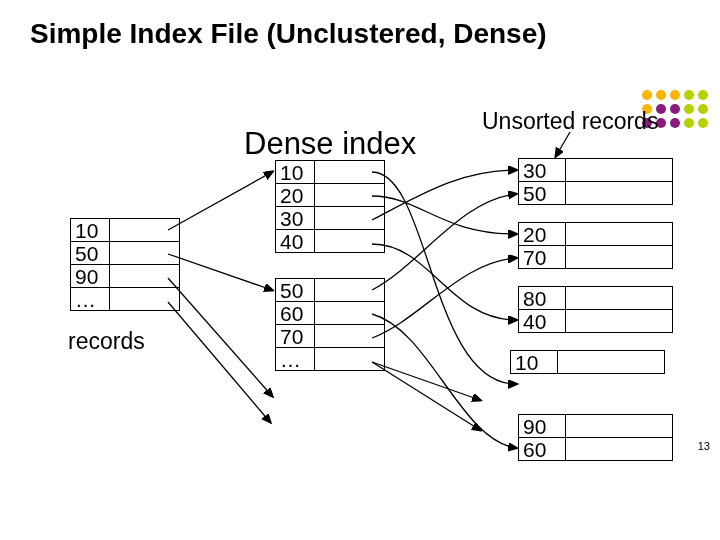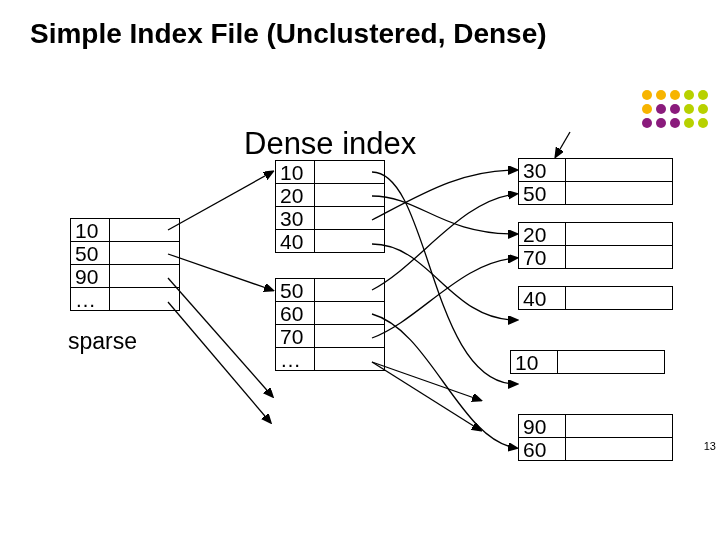--- a/index.html
+++ b/index.html
@@ -2,21 +2,21 @@
 <html><head>
 <meta charset="utf-8">
 <style>
   html,body{margin:0;padding:0;width:720px;height:540px;font-family:Arial,Helvetica,sans-serif;background:#fff;color:#000}
   .slide{position:relative;width:720px;height:464px}
   .title{position:absolute;left:30px;top:18px;font-size:28px;font-weight:700}
   .logo{position:absolute;right:12px;top:90px;display:grid;grid-template-columns:repeat(5,10px);grid-auto-rows:10px;gap:4px}
   .logo span{width:10px;height:10px;border-radius:50%}
   .dense-label{position:absolute;left:244px;top:126px;font-size:31px}
   .unsorted-label{position:absolute;left:482px;top:108px;font-size:23px}
-  .page-num{position:absolute;right:4px;bottom:12px;font-size:11px}
+  .page-num{position:absolute;right:10px;bottom:12px;font-size:11px}
 
   
   .sparse{position:absolute;left:70px;top:218px;border-collapse:collapse}
   .sparse td{border:1px solid #000;height:22px;padding:0 2px 0 4px;font-size:21px;line-height:21px}
   .sparse td.c1{width:32px}
   .sparse td.c2{width:63px}
   .sparse-caption{position:absolute;left:68px;top:328px;font-size:23px;line-height:27px}
 
   
   .dense{position:absolute;border-collapse:collapse}
@@ -54,20 +54,21 @@
       <span style="background: rgb(183, 209, 0);"></span>
       <span style="background: rgb(183, 209, 0);"></span>
     <span style="background: rgb(138, 27, 124);"></span>
       <span style="background: rgb(138, 27, 124);"></span>
       <span style="background: rgb(138, 27, 124);"></span>
       <span style="background: rgb(183, 209, 0);"></span>
       <span style="background: rgb(183, 209, 0);"></span>
   </div>
 
   <div class="dense-label">Dense index</div>
+  <div class="unsorted-label">Unsorted records</div>
 
   <table class="sparse">
     <tbody>
         <tr>
           <td class="c1">10</td>
           <td class="c2"></td>
         </tr>
     <tr>
           <td class="c1">50</td>
           <td class="c2"></td>
@@ -76,21 +77,21 @@
           <td class="c1">90</td>
           <td class="c2"></td>
         </tr>
     <tr>
           <td class="c1">…</td>
           <td class="c2"></td>
         </tr>
   </tbody>
     </table>
   <div class="sparse-caption">
-    <div>sparse</div>
+    <div>records</div>
   </div>
 
   <table id="dense1" class="dense">
     <tbody>
         <tr>
           <td class="c1">10</td>
           <td class="c2"></td>
         </tr>
     <tr>
           <td class="c1">20</td>
@@ -147,20 +148,24 @@
           <td class="c2"></td>
         </tr>
     <tr>
           <td class="c1">70</td>
           <td class="c2"></td>
         </tr>
   </tbody>
     </table>
   <table class="rec" style="left:518px;top:286px">
     <tbody>
+        <tr>
+          <td class="c1">80</td>
+          <td class="c2"></td>
+        </tr>
     <tr>
           <td class="c1">40</td>
           <td class="c2"></td>
         </tr>
   </tbody>
     </table>
   <table class="rec" style="left:510px;top:350px">
     <tbody>
     <tr>
           <td class="c1">10</td>

